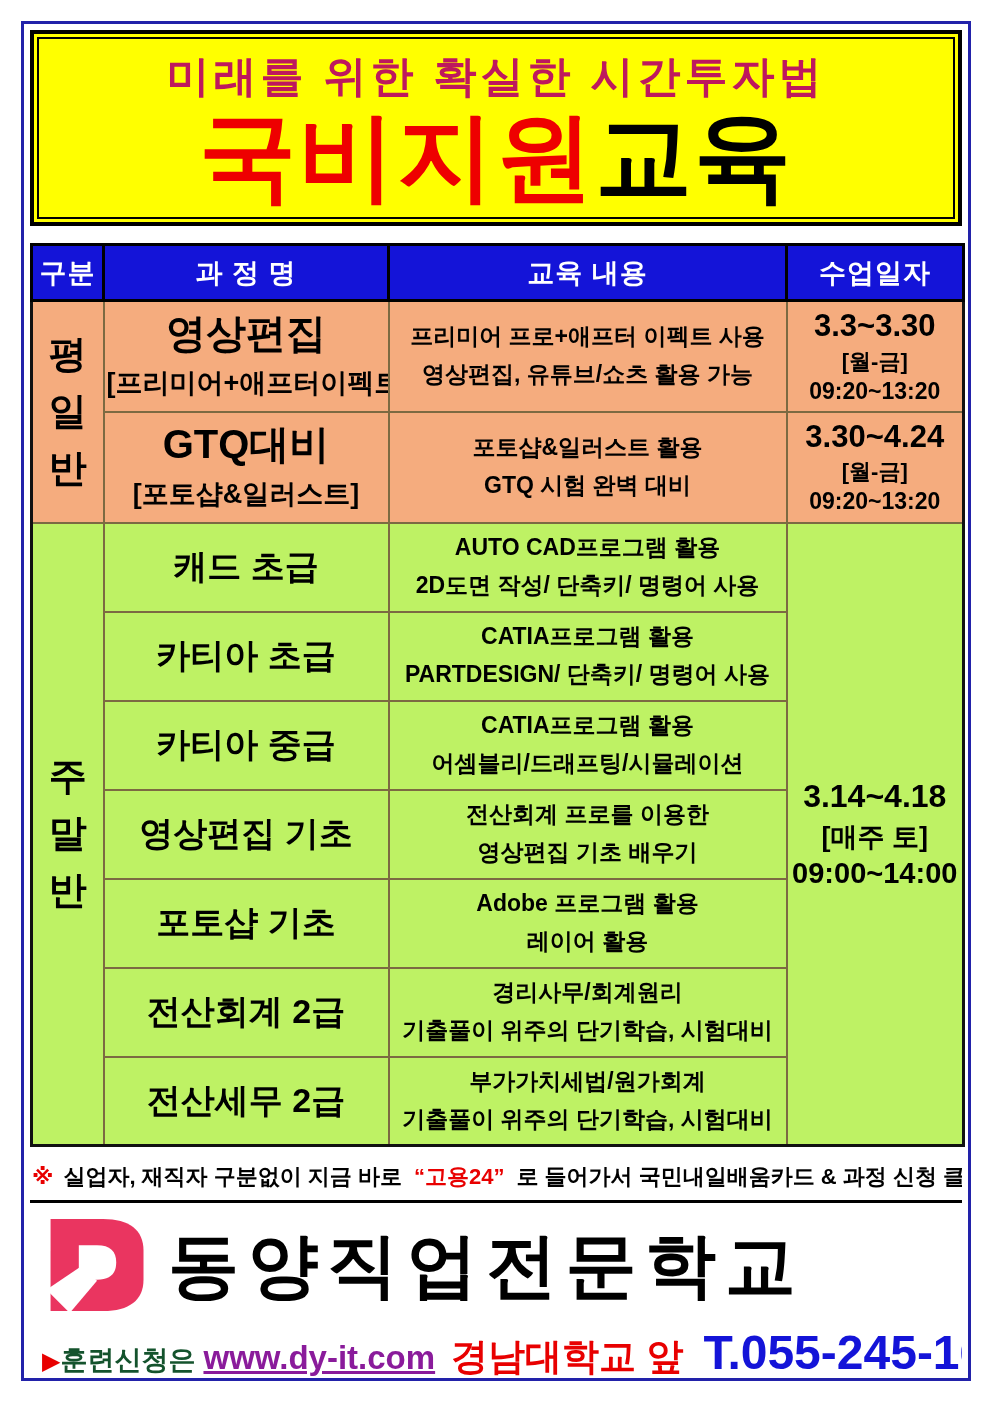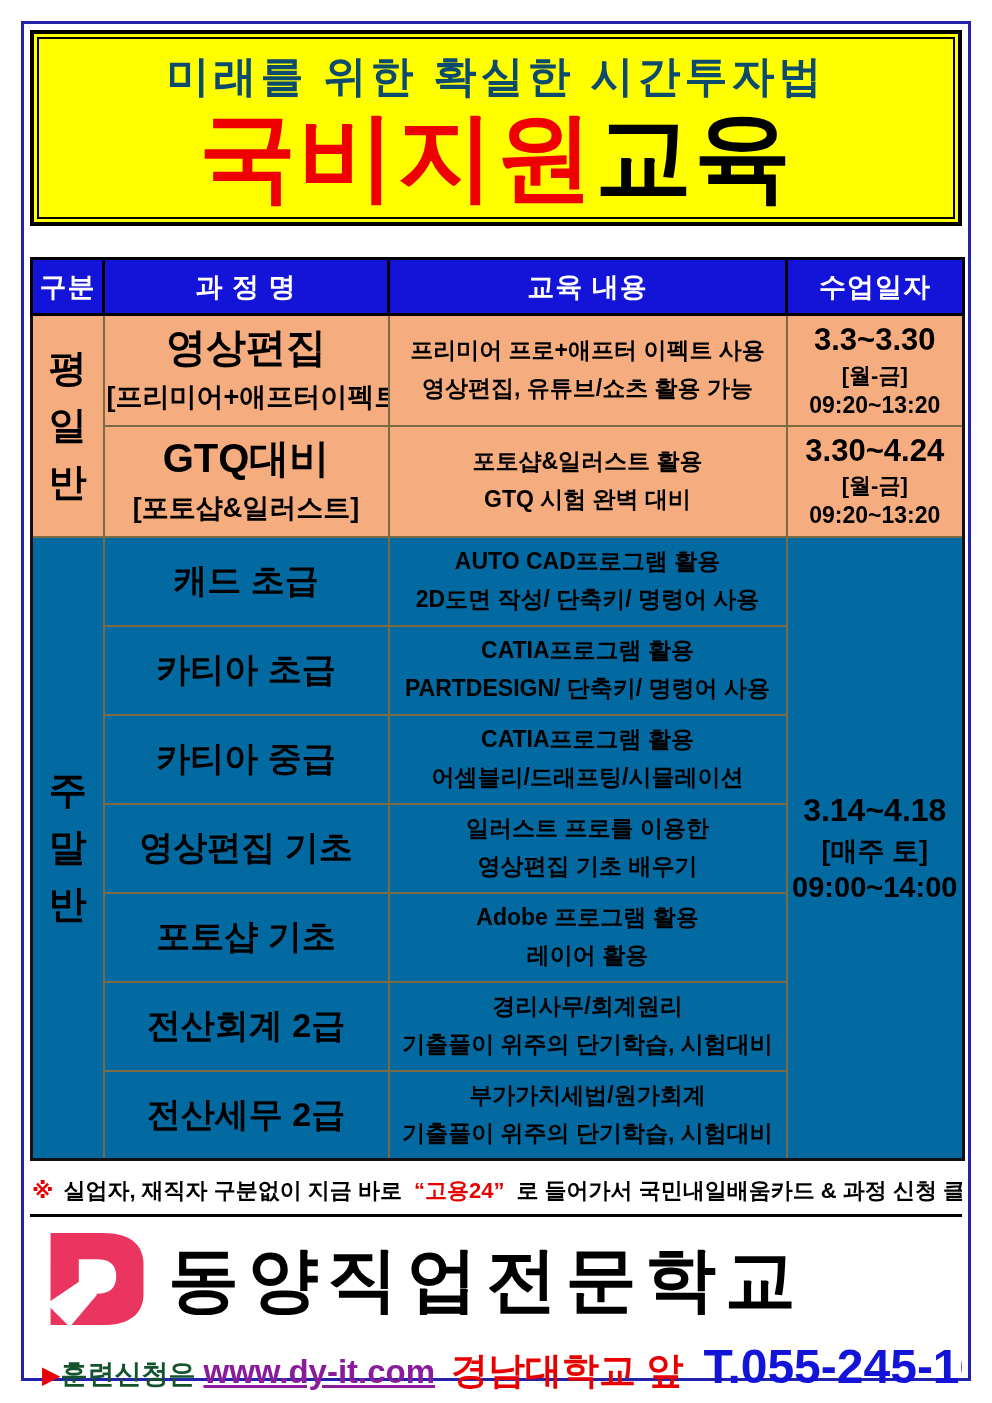--- a/index.html
+++ b/index.html
@@ -17,42 +17,42 @@
     padding: 6px;
   }
   
   .banner {
     height: 196px; background: #FFFF00;
     border: 4px solid #000;
     box-shadow: inset 0 0 0 3px #FFFF00, inset 0 0 0 5px #000;
     display: flex; flex-direction: column; align-items: center; justify-content: center;
     overflow: hidden;
   }
-  .banner-subtitle { color: #0c4a6e; font-size: 43px; letter-spacing: 4px; white-space: nowrap; }
+  .banner-subtitle { color: #be185d; font-size: 43px; letter-spacing: 4px; white-space: nowrap; }
   .banner-title { font-size: 97px; line-height: 1.05; letter-spacing: 2px; white-space: nowrap; }
   .banner-title .t-red { color: #EE0000; }
   .banner-title .t-black { color: #000; }
   
   table.courses {
-    margin-top: 31px; width: 100%;
+    margin-top: 17px; width: 100%;
     border-collapse: collapse; table-layout: fixed;
     border: 3px solid #111;
   }
   table.courses th {
     background: #1414D8; color: #fff;
     border: 3px solid #000;
     height: 56px; font-size: 27px; letter-spacing: 1px;
   }
   table.courses td {
     border: 2px solid #7C6A42;
     text-align: center; vertical-align: middle;
     overflow: hidden; padding: 2px;
   }
   tr.weekday td { background: #F5AC7E; }
-  tr.weekend td { background: #0369a1; }
+  tr.weekend td { background: #bef264; }
   tr.weekday { height: 111px; }
   tr.weekend { height: 89px; }
   td.group-cell { font-size: 38px; line-height: 1.5; white-space: pre-line; }
   .course-main { font-size: 40px; line-height: 1.1; }
   .course-sub { font-size: 27px; margin-top: 10px; white-space: nowrap; }
   .course-wknd { font-size: 34px; white-space: nowrap; }
   .content-line { font-size: 23px; line-height: 1.65; white-space: nowrap; }
   .date-main { font-size: 31px; line-height: 1.15; white-space: nowrap; }
   .date-days { font-size: 22px; margin-top: 3px; white-space: nowrap; }
   .date-time { font-size: 23px; margin-top: 1px; white-space: nowrap; }
@@ -184,21 +184,21 @@
       <td>
         <div class="content-line">CATIA프로그램 활용</div>
         <div class="content-line">어셈블리/드래프팅/시뮬레이션</div>
       </td>
     </tr>
     <tr class="weekend">
       <td>
             <div class="course-wknd">영상편집 기초</div>
           </td>
       <td>
-        <div class="content-line">일러스트 프로를 이용한</div>
+        <div class="content-line">전산회계 프로를 이용한</div>
         <div class="content-line">영상편집 기초 배우기</div>
       </td>
     </tr>
     <tr class="weekend">
       <td>
             <div class="course-wknd">포토샵 기초</div>
           </td>
       <td>
         <div class="content-line">Adobe 프로그램 활용</div>
         <div class="content-line">레이어 활용</div>

